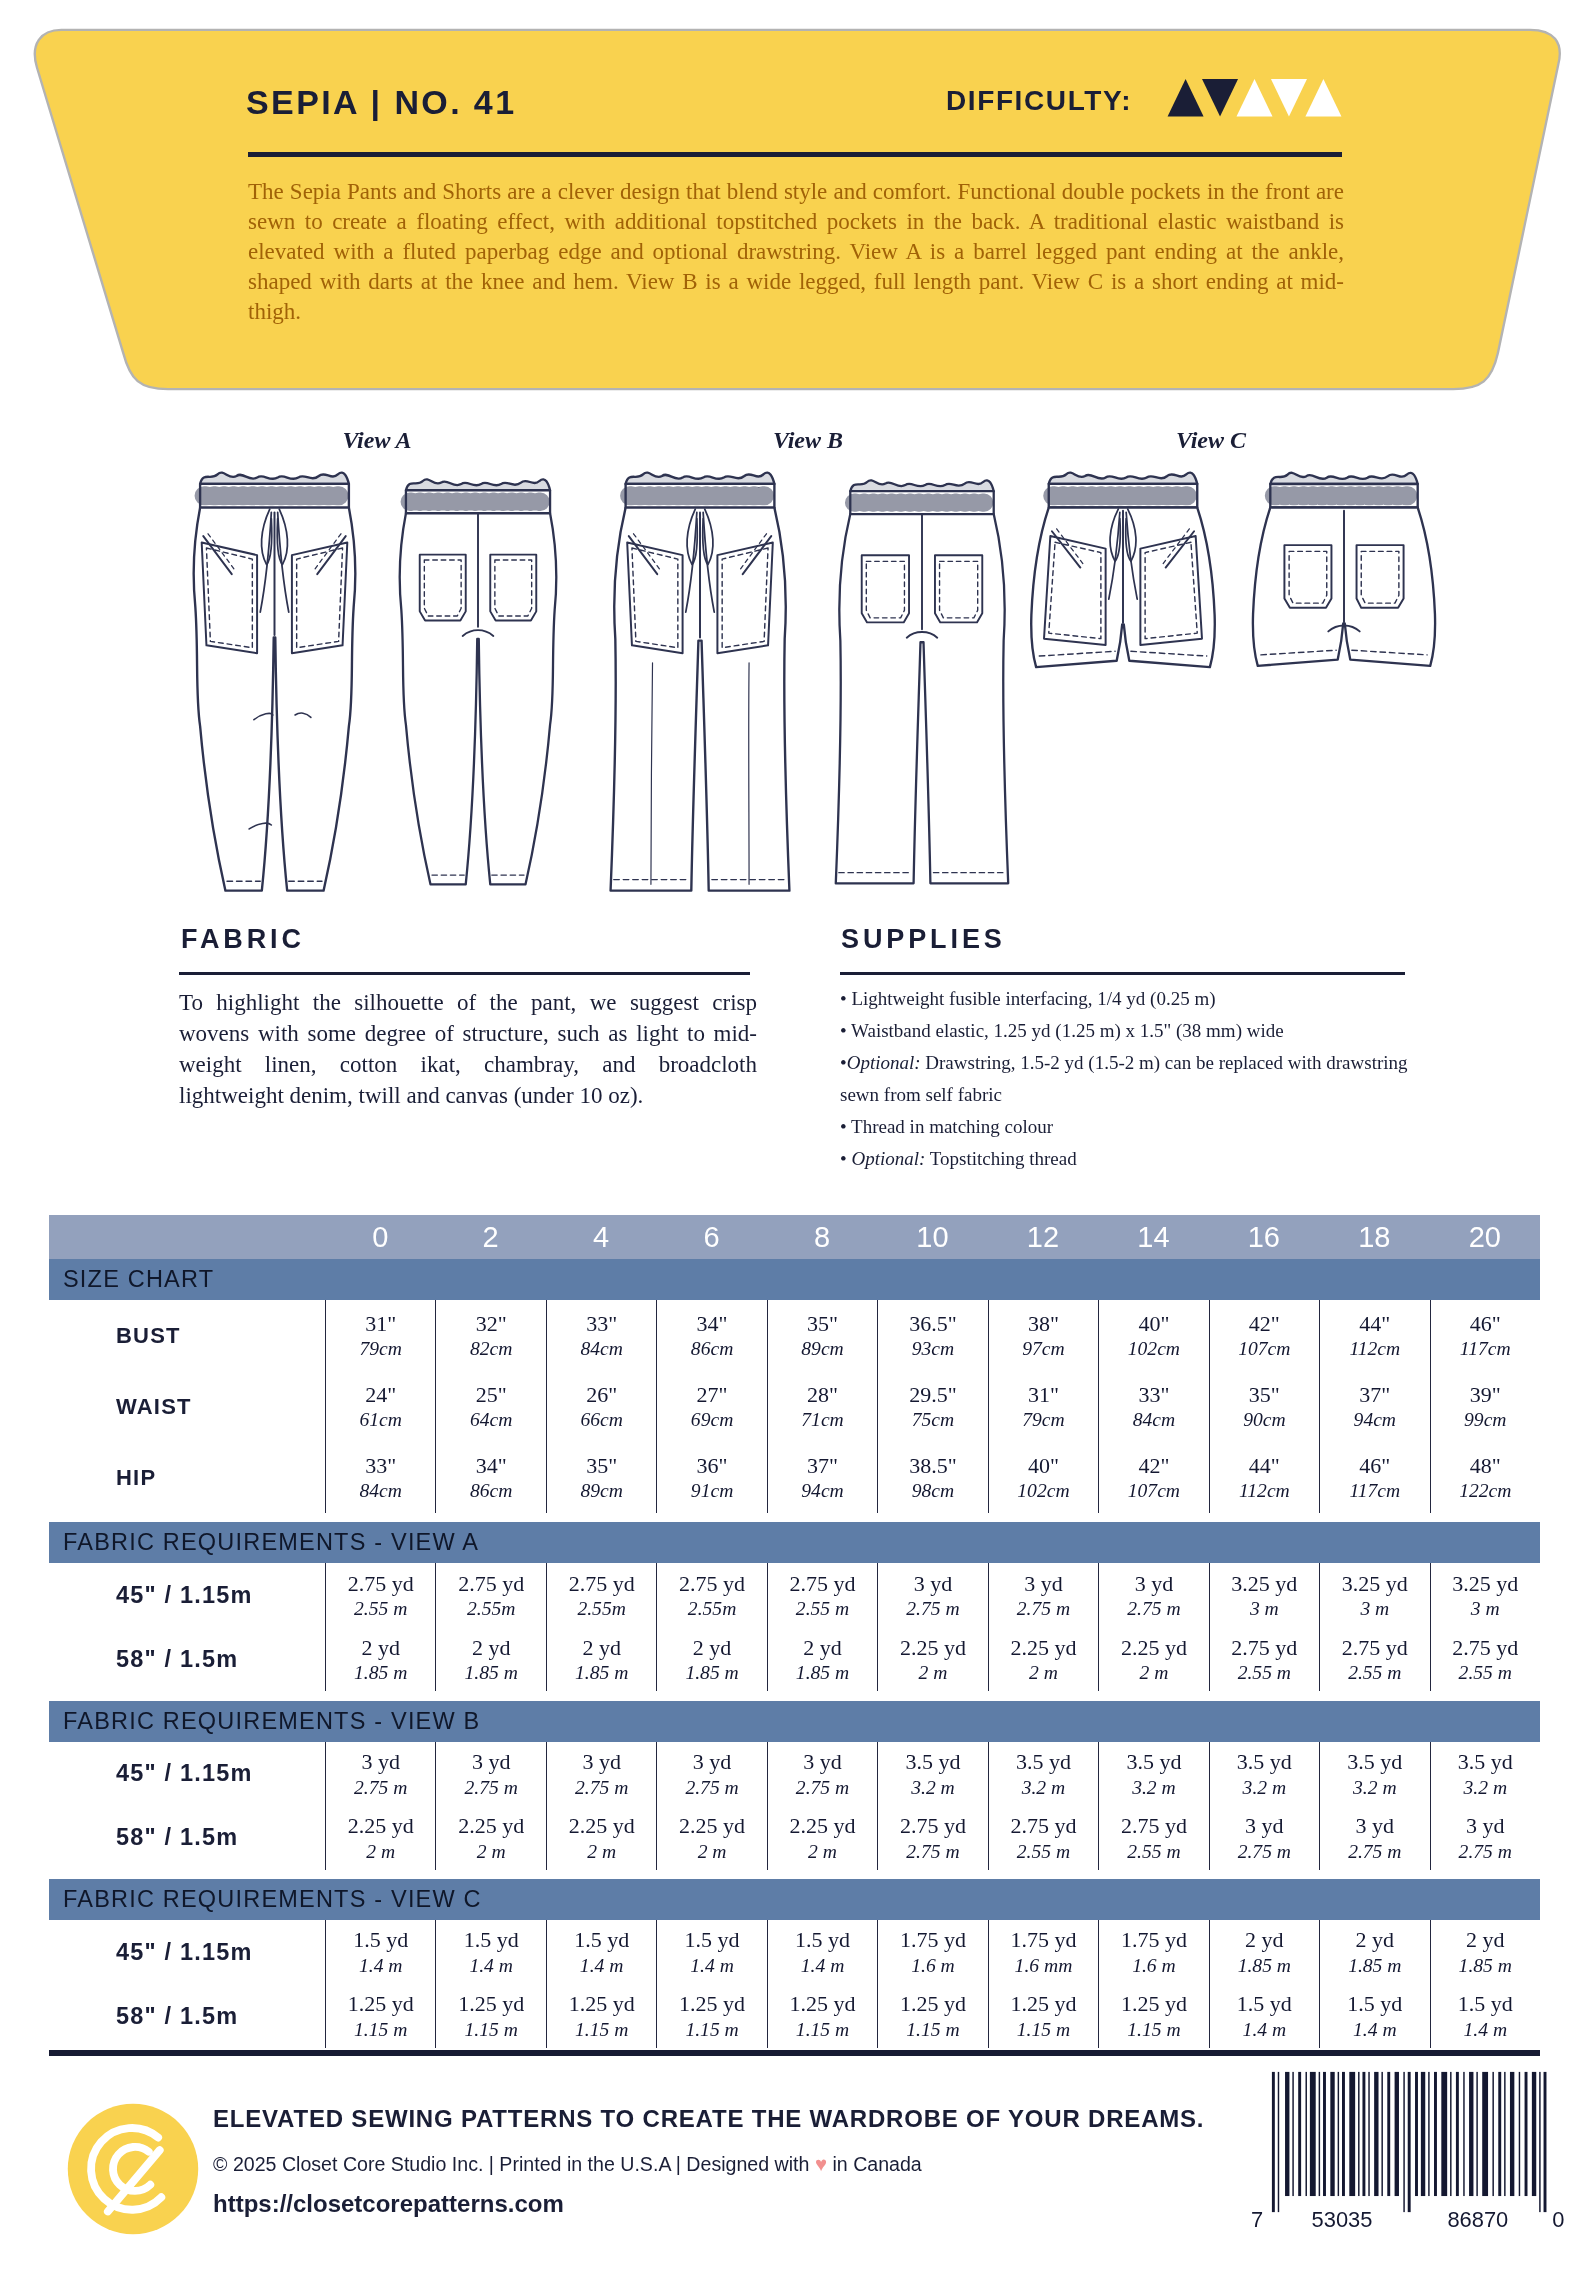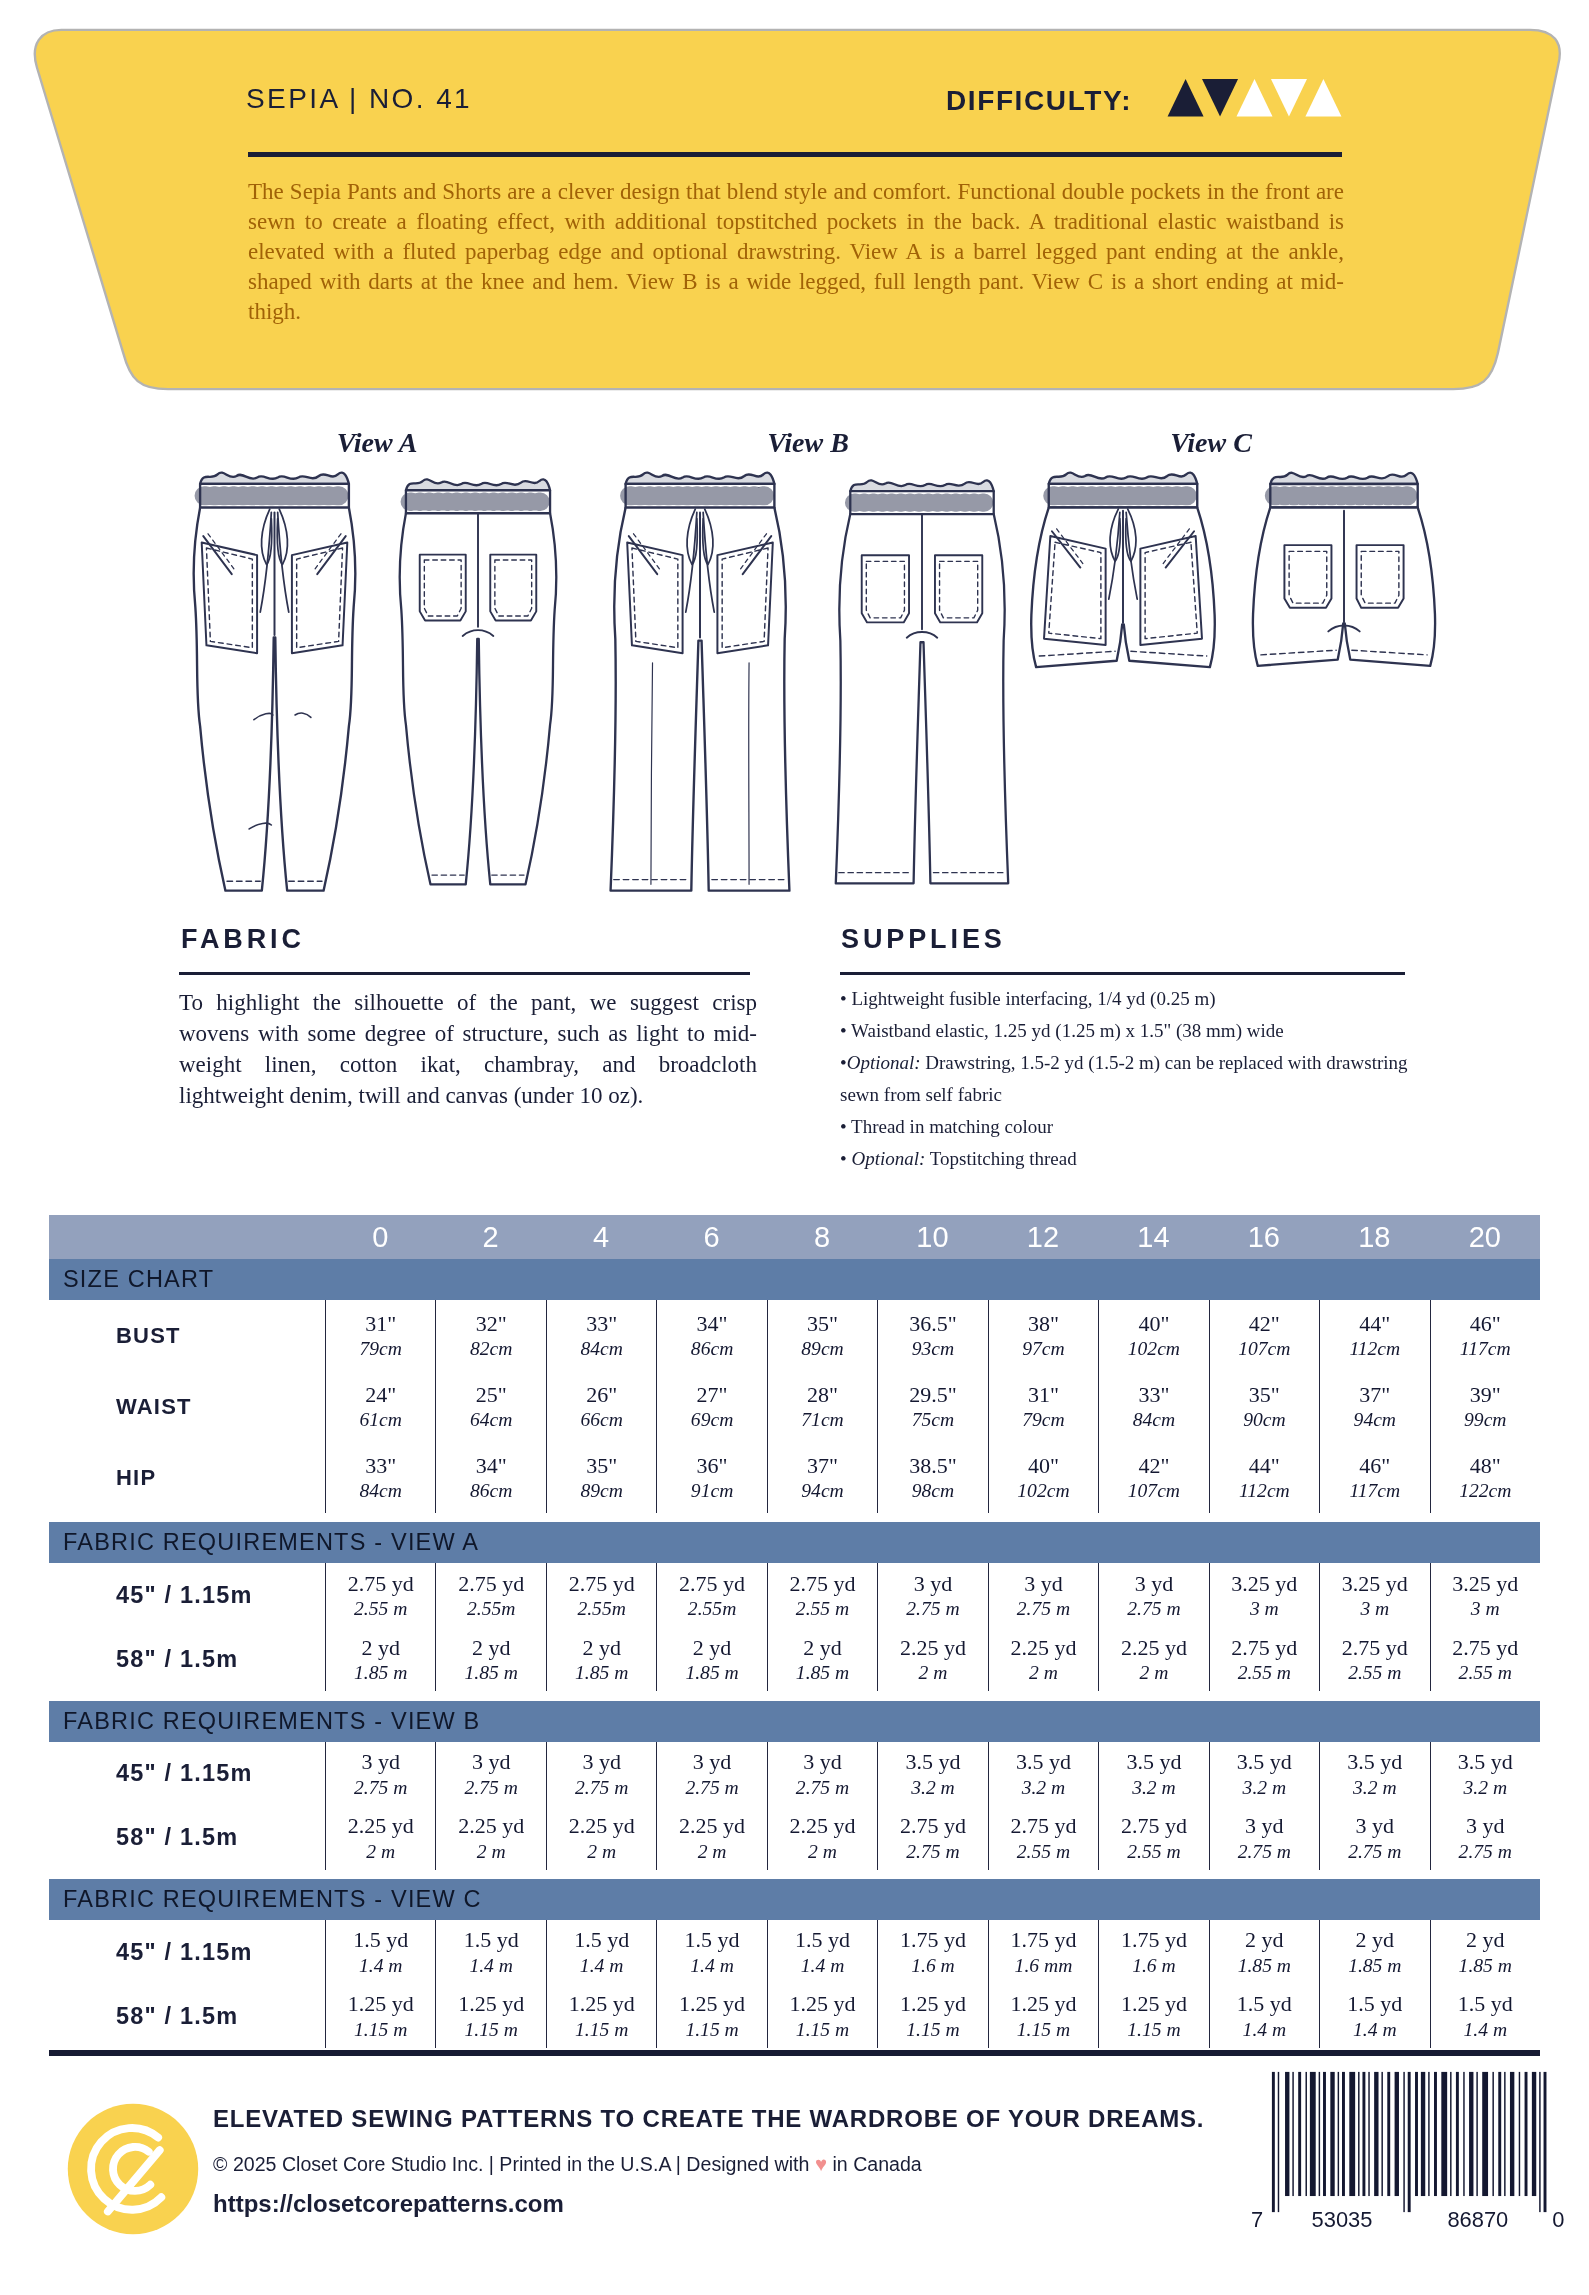--- a/index.html
+++ b/index.html
@@ -3,29 +3,29 @@
 <meta charset="utf-8">
 <style>
   html,body{margin:0;padding:0;background:#ffffff;}
   .page{position:relative;width:1589px;height:2295px;background:#fff;overflow:hidden;
         font-family:"Liberation Sans",sans-serif;color:#1a1e36;}
   .abs{position:absolute;}
   .serif{font-family:"Liberation Serif",serif;}
 
   
   .banner-svg{left:0;top:0;}
-  .banner-title{left:246px;top:83px;font-size:28px;font-weight:normal;letter-spacing:2.4px;}
+  .banner-title{left:246px;top:83px;font-size:34px;font-weight:bold;letter-spacing:2.4px;}
   .difficulty-label{left:946px;top:85px;font-size:28px;font-weight:bold;letter-spacing:1.6px;}
   .difficulty-icons{left:1166px;top:74px;}
   .banner-rule{left:248px;top:152px;width:1094px;height:4.7px;background:#1a1e36;}
   .banner-desc{left:248px;top:177px;width:1096px;font-size:23px;line-height:30px;
                text-align:justify;color:#a16207;}
 
   
-  .view-label{top:427px;font-size:28px;font-weight:bold;font-style:italic;transform:translateX(-50%);}
+  .view-label{top:427px;font-size:24px;font-weight:bold;font-style:italic;transform:translateX(-50%);}
   .ill svg{display:block;}
 
   
   .sec-head{font-size:27px;font-weight:bold;letter-spacing:3.9px;}
   .sec-rule{height:3.1px;background:#1a1e36;}
   .fabric-head{left:181px;top:924px;}
   .fabric-rule{left:179px;top:972px;width:571px;}
   .fabric-body{left:179px;top:987px;width:578px;font-size:23px;line-height:31px;text-align:justify;}
   .supplies-head{left:841px;top:924px;}
   .supplies-rule{left:840px;top:972px;width:565px;}

